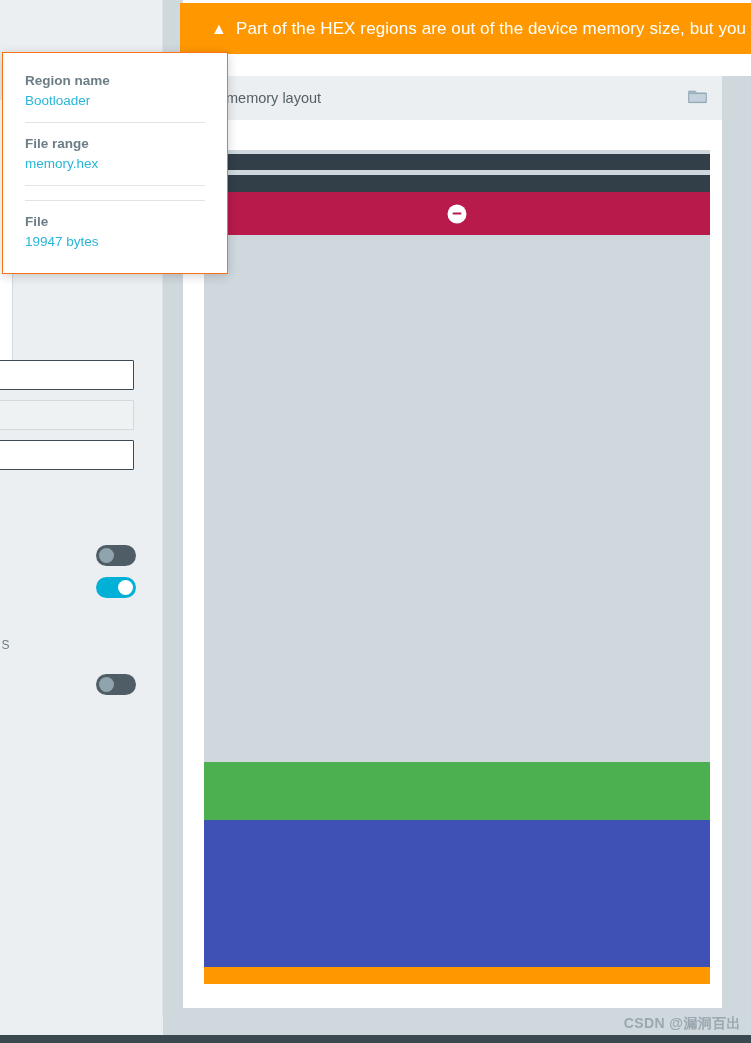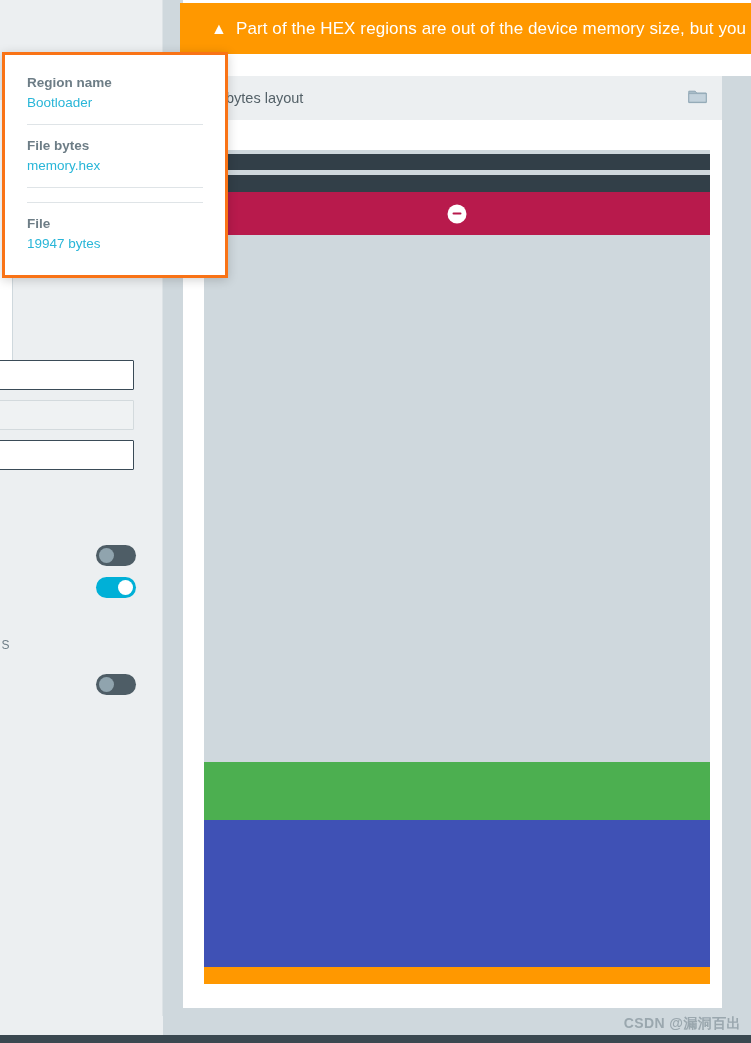--- a/index.html
+++ b/index.html
@@ -225,21 +225,21 @@
     border-right: 1px solid #cfd8dd;
     box-sizing: border-box;
   }
 
   
   .popover {
     position: absolute;
     left: 2px; top: 52px;
     width: 226px;
     background: #ffffff;
-    border: 3px solid #f97316;
+    border: 1px solid #f97316;
     box-shadow: 0 2px 10px rgba(0,0,0,0.18);
     padding: 20px 22px 24px 22px;
     box-sizing: border-box;
     z-index: 40;
   }
   .pop-key {
     font-size: 13.5px;
     font-weight: bold;
     color: #6d7d86;
     margin-bottom: 5px;
@@ -283,21 +283,21 @@
 
   <div class="right-rail"></div>
 
   <div class="warn-banner">
     <span class="warn-icon">▲</span>
     <span>Part of the HEX regions are out of the device memory size, but you c</span>
   </div>
 
   <div class="main-card">
     <div class="card-header">
-      <span class="card-title">bytes layout</span>
+      <span class="card-title">memory layout</span>
       <span class="folder-icon">
         <svg width="19" height="15" viewBox="0 0 19 15" aria-hidden="true">
           <path d="M0.8 2.2 h6.4 l1.5 1.8 h9.5 v9.6 h-17.4 z" fill="#a8bcc8" stroke="#8fa6b4" stroke-width="1"></path>
           <path d="M0.8 4.6 h17.4 v8.6 h-17.4 z" fill="#c3d2dc" stroke="#8fa6b4" stroke-width="0.8"></path>
         </svg>
       </span>
     </div>
   </div>
 
   <div class="mem-stack" id="mem-stack">
@@ -340,21 +340,21 @@
       <div class="knob"></div>
     </div>
 
   <div class="popover">
     <div class="pop-field">
       <div class="pop-key">Region name</div>
       <div class="pop-val">Bootloader</div>
     </div>
     <div class="pop-sep"></div>
     <div class="pop-field">
-      <div class="pop-key">File bytes</div>
+      <div class="pop-key">File range</div>
       <div class="pop-val">memory.hex</div>
     </div>
     <div class="pop-sep"></div>
     <div class="pop-sep"></div>
     <div class="pop-field">
       <div class="pop-key">File</div>
       <div class="pop-val">19947 bytes</div>
     </div>
   </div>
 

